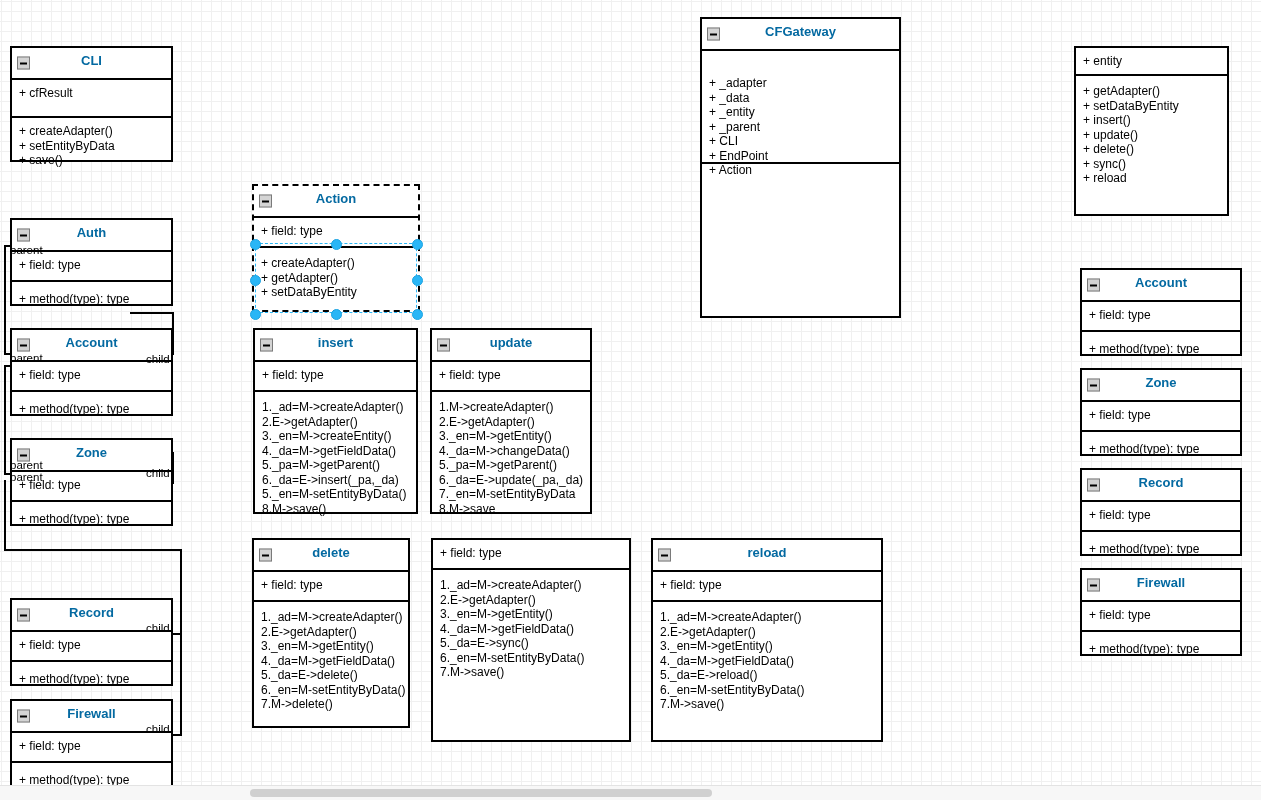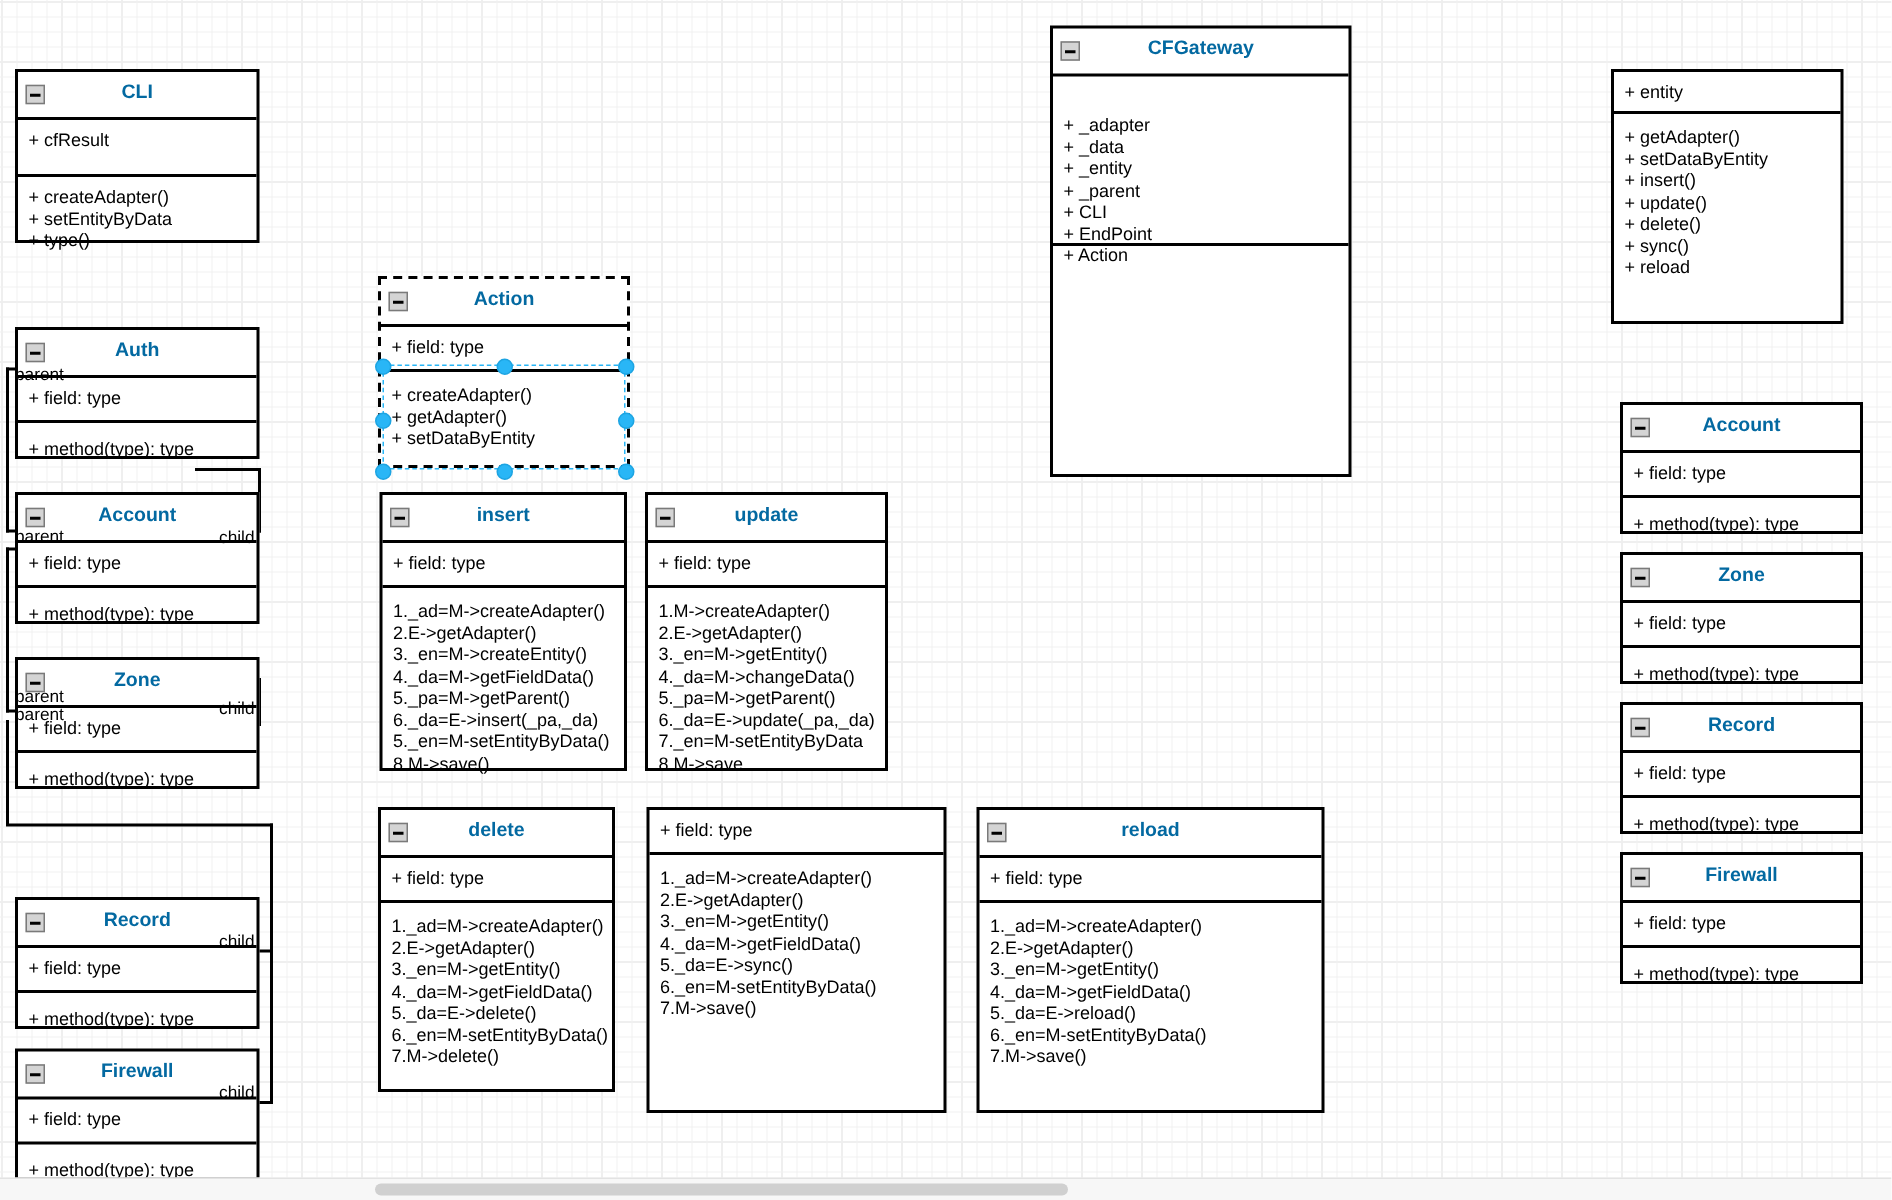--- a/index.html
+++ b/index.html
@@ -160,21 +160,21 @@
     <div class="title-bar">
       <span class="collapse-icon"></span>
       <span>CLI</span>
     </div>
     <div class="section bordered" style="height:38px;">
       <div class="row">+ cfResult</div>
     </div>
     <div class="section">
       <div class="row">+ createAdapter()</div>
       <div class="row">+ setEntityByData</div>
-      <div class="row">+ type()</div>
+      <div class="row">+ save()</div>
     </div>
   </div>
 
   <div class="uml" style="left:10px; top:218px; width:163px; height:88px;">
     <div class="title-bar">
       <span class="collapse-icon"></span>
       <span>Auth</span>
     </div>
     <div class="section bordered" style="height:30px;">
       <div class="row">+ field: type</div>

